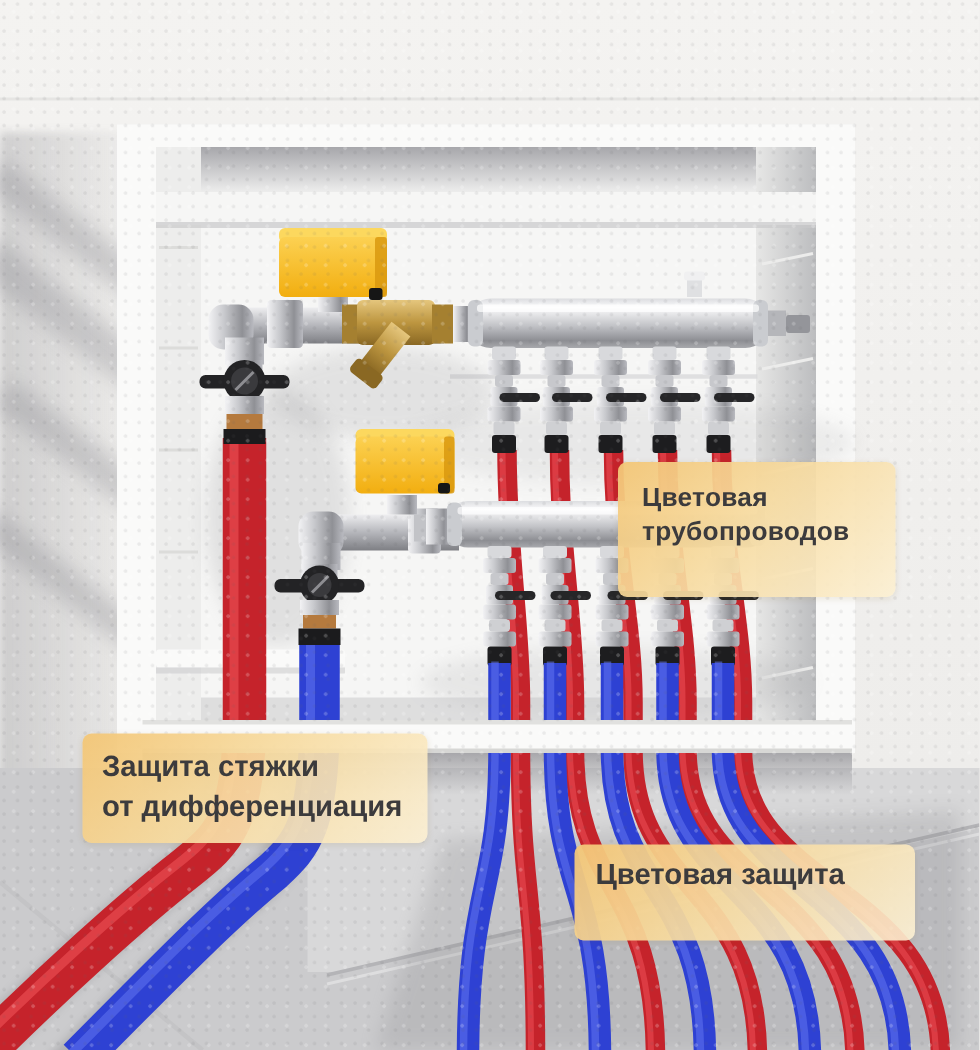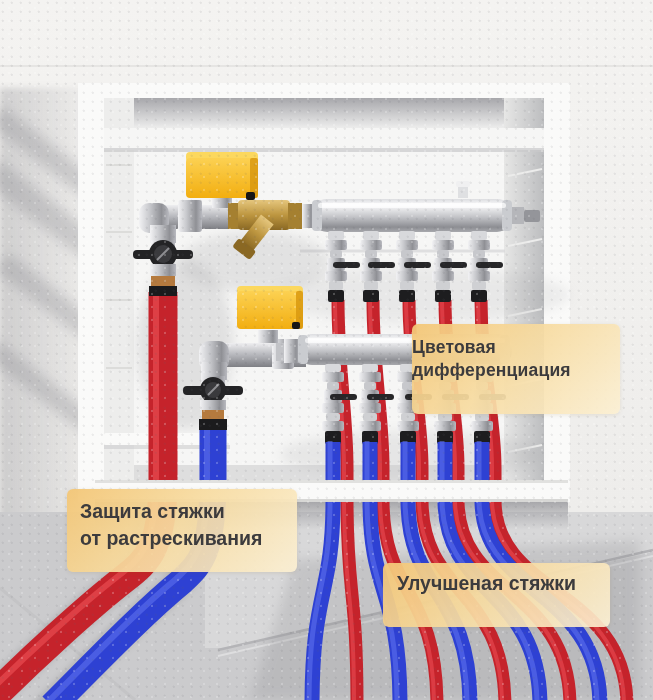--- a/index.html
+++ b/index.html
@@ -20,22 +20,22 @@
   svg.scene{position:absolute;left:0;top:0;z-index:10;}
   
   .grain{position:absolute;inset:0;z-index:40;pointer-events:none;
        background-image:radial-gradient(circle at 30% 30%,rgba(95,95,100,.10) 0 1px,transparent 1.4px),
                         radial-gradient(circle at 70% 60%,rgba(255,255,255,.22) 0 1px,transparent 1.4px);
        background-size:9px 9px,13px 13px;}
   
   .callout{position:absolute;z-index:60;box-sizing:border-box;border-radius:6px;
        background:linear-gradient(135deg,rgba(243,198,118,.95) 0%,rgba(247,219,160,.93) 45%,rgba(252,240,211,.90) 100%);
        color:#3c3b3d;font-weight:700;box-shadow:0 1px 4px rgba(120,90,20,.12);}
-  .c1{left:412px;top:324px;width:208px;height:90px;padding:12px 0 0 0;font-size:17.5px;line-height:23px;letter-spacing:.2px;}
-  .c2{left:55px;top:489px;width:230px;height:83px;padding:9px 0 0 13px;font-size:19.5px;line-height:27px;margin-left:12px;}
+  .c1{left:412px;top:308px;width:185px;height:90px;padding:12px 0 0 16px;font-size:17.5px;line-height:23px;letter-spacing:.2px;}
+  .c2{left:55px;top:489px;width:230px;height:73px;padding:9px 0 0 13px;font-size:19.5px;line-height:27px;}
   .c3{left:383px;top:563px;width:227px;height:64px;padding:7px 0 0 14px;font-size:19.5px;line-height:26px;}
 </style>
 </head>
 <body>
 
 <div class="stage">
   <div class="wall"></div>
   <div class="wall-line"></div>
   <div class="wall-dark"></div>
   <div class="streak s1"></div>
@@ -366,22 +366,22 @@
       <rect x="95" y="480" width="473" height="22" fill="#fafaf9"></rect>
       <rect x="95" y="480" width="473" height="3" fill="#e1e1df"></rect>
       <rect x="95" y="499" width="473" height="3" fill="#d7d7d5"></rect>
     </g>
   </svg>
 
   <div class="grain"></div>
 
   <div class="callout c1">
     <div>Цветовая</div>
-    <div>дифференциация</div>
+    <div>трубопроводов</div>
   </div>
   <div class="callout c2">
     <div>Защита стяжки</div>
-    <div>от растрескивания</div>
+    <div>от дифференциация</div>
   </div>
   <div class="callout c3">
-    <div>Улучшеная стяжки</div>
+    <div>Цветовая защита</div>
   </div>
 </div>
 
 </body></html>

